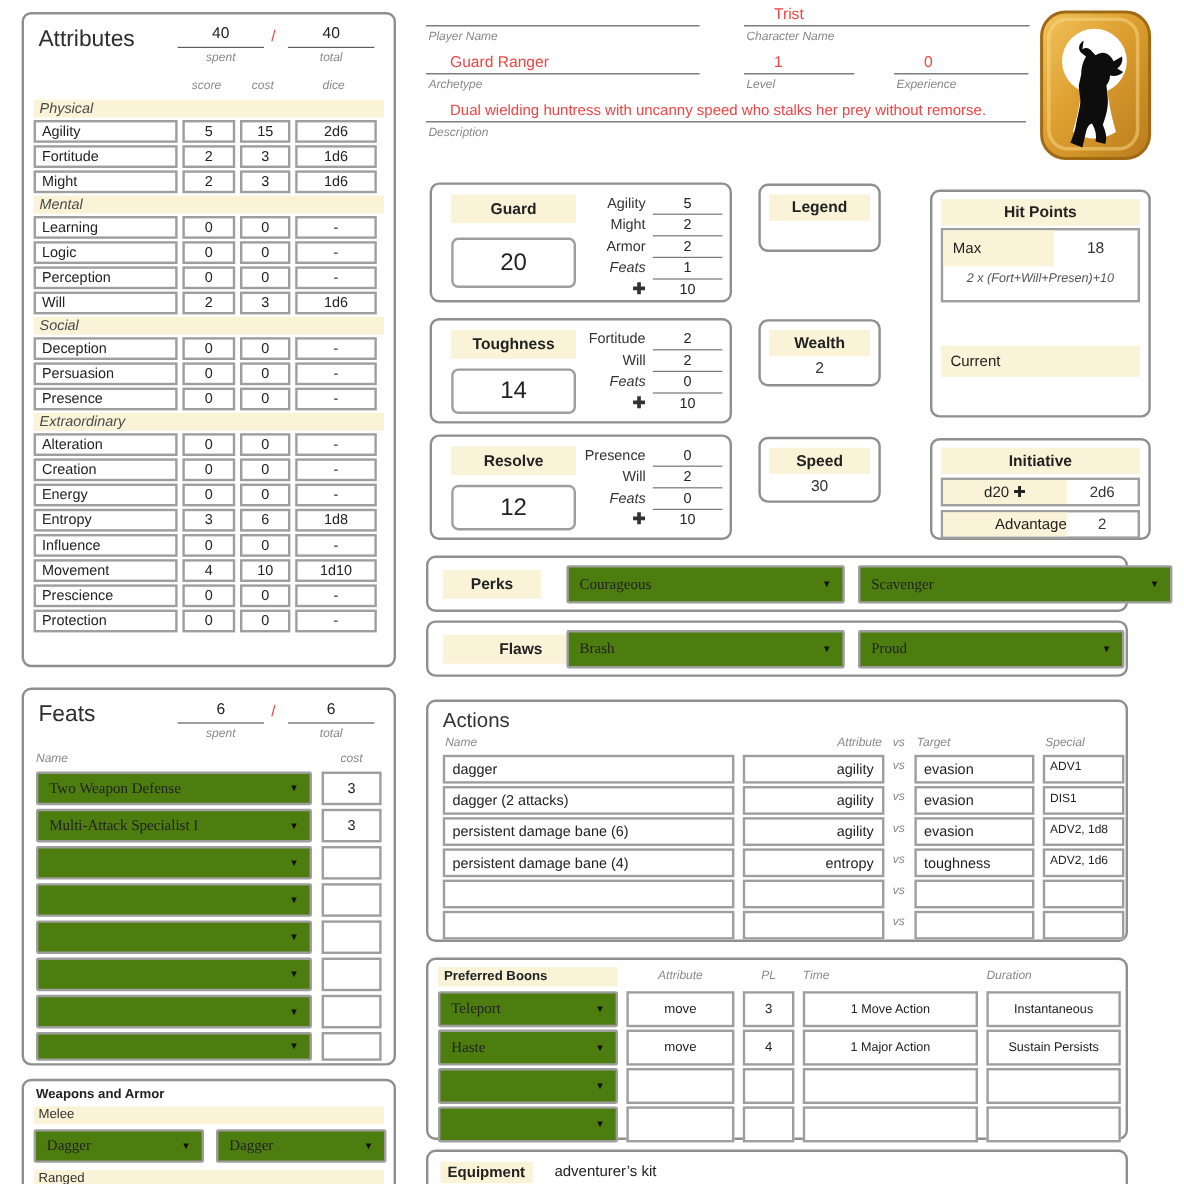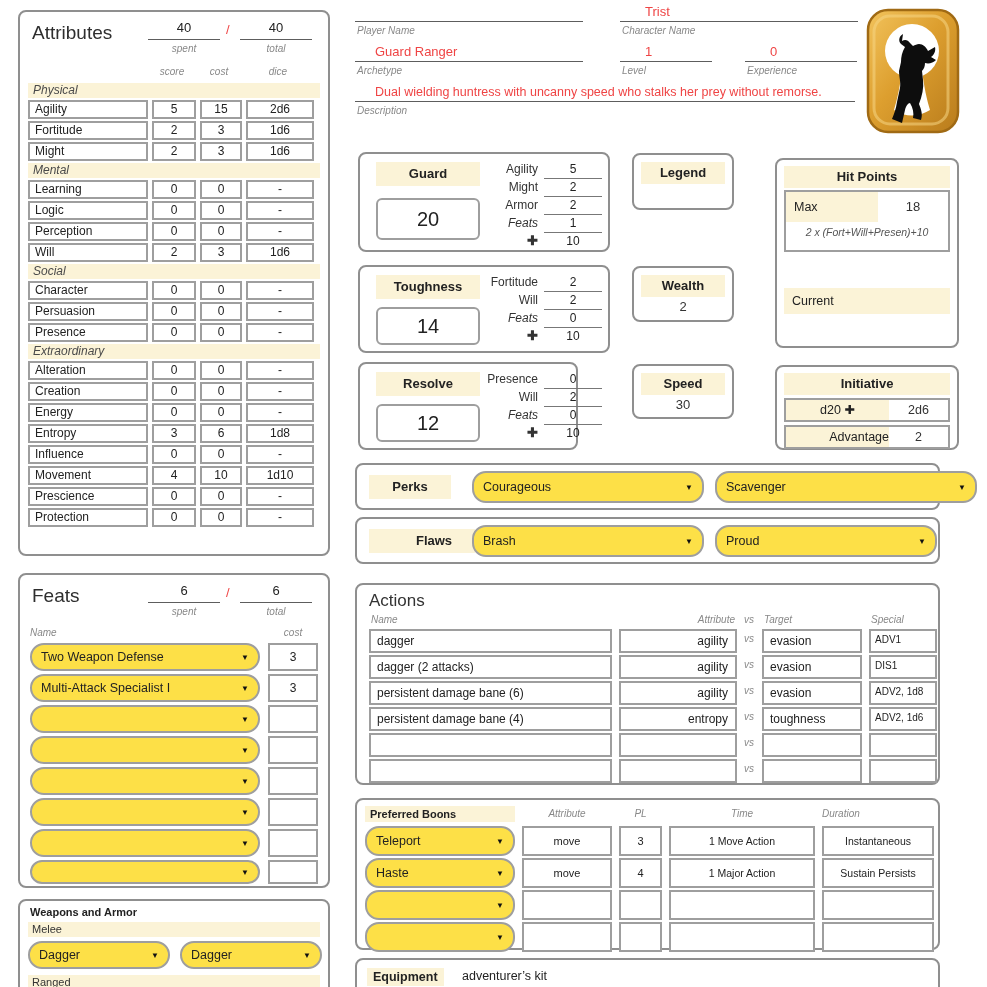--- a/index.html
+++ b/index.html
@@ -24,21 +24,21 @@
   .cscore{width:44px;text-align:center;}
   .ccost{width:42px;text-align:center;}
   .cdice{width:68px;text-align:center;}
   .tag{position:absolute;background:#fbf3d7;font-weight:bold;font-size:13px;text-align:center;color:#222;}
   .vbox{position:absolute;border:2px solid #9e9e9e;border-radius:6px;background:#fff;font-size:20px;color:#222;text-align:center;box-sizing:border-box;}
   .dlab{position:absolute;font-size:12px;color:#333;text-align:right;width:80px;left:98px;white-space:nowrap;}
   .dlab.itl{font-style:italic;}
   .dlab.plus{font-weight:bold;font-size:13px;}
   .dval{position:absolute;left:184px;width:58px;text-align:center;font-size:12px;color:#222;height:16px;}
   .uline{border-bottom:1.5px solid #777;}
-  .sel{position:absolute;border:2px solid #9e9e9e;border-radius:14px;background:#fde047;box-sizing:border-box;}
+  .sel{position:absolute;border:2px solid #9e9e9e;border-radius:2px;background:#4d7c0f;box-sizing:border-box;font-family:Liberation Serif, serif;}
   .sel .txt{position:absolute;left:9px;top:50%;transform:translateY(-50%);font-size:12.5px;color:#222;white-space:nowrap;}
   .car{position:absolute;right:9px;top:50%;transform:translateY(-50%);font-size:8px;color:#111;}
   .acell{position:absolute;border:2px solid #9e9e9e;background:#fff;box-sizing:border-box;font-size:12px;color:#222;}
   .hpcellbeige{position:absolute;background:#fbf3d7;font-size:12.5px;color:#222;}
   svg{display:block;}
 </style>
 </head>
 <body>
 
 <div id="sheet">
@@ -134,21 +134,21 @@
         <div class="cell cdice">-</div>
       </div>
       <div class="arow">
         <div class="cell cname">Will</div>
         <div class="cell cscore">2</div>
         <div class="cell ccost">3</div>
         <div class="cell cdice">1d6</div>
       </div>
       <div class="asec">Social</div>
       <div class="arow">
-        <div class="cell cname">Character</div>
+        <div class="cell cname">Deception</div>
         <div class="cell cscore">0</div>
         <div class="cell ccost">0</div>
         <div class="cell cdice">-</div>
       </div>
       <div class="arow">
         <div class="cell cname">Persuasion</div>
         <div class="cell cscore">0</div>
         <div class="cell ccost">0</div>
         <div class="cell cdice">-</div>
       </div>
@@ -231,21 +231,21 @@
     <div class="dlab" style="top:8px;">Fortitude</div>
     <div class="dval uline" style="top:8px;">2</div>
     <div class="dlab" style="top:26px;">Will</div>
     <div class="dval uline" style="top:26px;">2</div>
     <div class="dlab itl" style="top:44px;">Feats</div>
     <div class="dval uline" style="top:44px;">0</div>
     <div class="dlab plus" style="top:61px;">✚</div>
     <div class="dval" style="top:62px;">10</div>
   </div>
 
-  <div class="panel" style="left:358px;top:362px;width:220px;height:88px;">
+  <div class="panel" style="left:358px;top:362px;width:252px;height:88px;">
     <div class="tag" style="left:16px;top:8px;width:104px;height:24px;line-height:24px;">Resolve</div>
     <div class="vbox" style="left:16px;top:40px;width:104px;height:38px;line-height:34px;">12</div>
     <div class="dlab" style="top:8px;">Presence</div>
     <div class="dval uline" style="top:8px;">0</div>
     <div class="dlab" style="top:26px;">Will</div>
     <div class="dval uline" style="top:26px;">2</div>
     <div class="dlab itl" style="top:44px;">Feats</div>
     <div class="dval uline" style="top:44px;">0</div>
     <div class="dlab plus" style="top:61px;">✚</div>
     <div class="dval" style="top:62px;">10</div>
@@ -412,21 +412,21 @@
     <div class="acell" style="left:262px;top:174px;width:118px;height:24px;"></div>
     <div class="flab" style="left:382px;top:178px;width:20px;text-align:center;">vs</div>
     <div class="acell" style="left:405px;top:174px;width:100px;height:24px;"></div>
     <div class="acell" style="left:512px;top:174px;width:68px;height:24px;"></div>
   </div>
 
   <div class="panel" style="left:355px;top:798px;width:585px;height:152px;">
     <div class="abs beige bold" style="left:8px;top:6px;width:150px;height:16px;line-height:16px;font-size:11px;padding-left:5px;box-sizing:border-box;color:#222;">Preferred Boons</div>
     <div class="flab" style="left:165px;top:8px;width:90px;text-align:center;">Attribute</div>
     <div class="flab" style="left:262px;top:8px;width:43px;text-align:center;">PL</div>
-    <div class="flab" style="left:312px;top:8px;width:146px;text-align:center;">Time</div>
+    <div class="flab" style="left:312px;top:8px;width:146px;">Time</div>
     <div class="flab" style="left:465px;top:8px;width:112px;text-align:left;">Duration</div>
 
     <div class="sel" style="left:8px;top:26px;width:150px;height:30px;">
       <span class="txt">Teleport</span>
       <span class="car">▼</span>
     </div>
     <div class="acell ctr" style="left:165px;top:26px;width:90px;height:30px;line-height:26px;font-size:11px;">move</div>
     <div class="acell ctr" style="left:262px;top:26px;width:43px;height:30px;line-height:26px;font-size:11px;">3</div>
     <div class="acell ctr" style="left:312px;top:26px;width:146px;height:30px;line-height:26px;font-size:10.5px;">1 Move Action</div>
     <div class="acell ctr" style="left:465px;top:26px;width:112px;height:30px;line-height:26px;font-size:10.5px;">Instantaneous</div>

